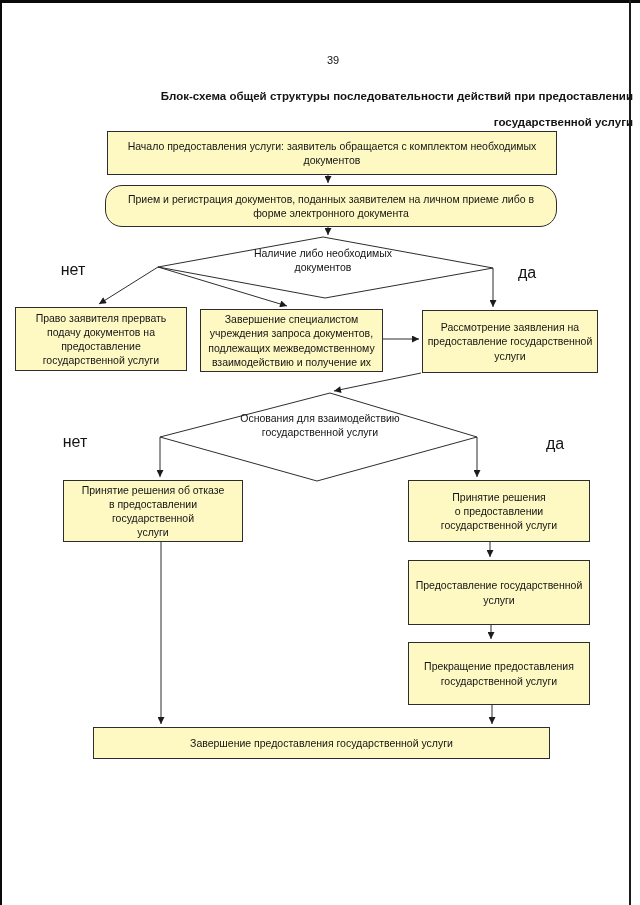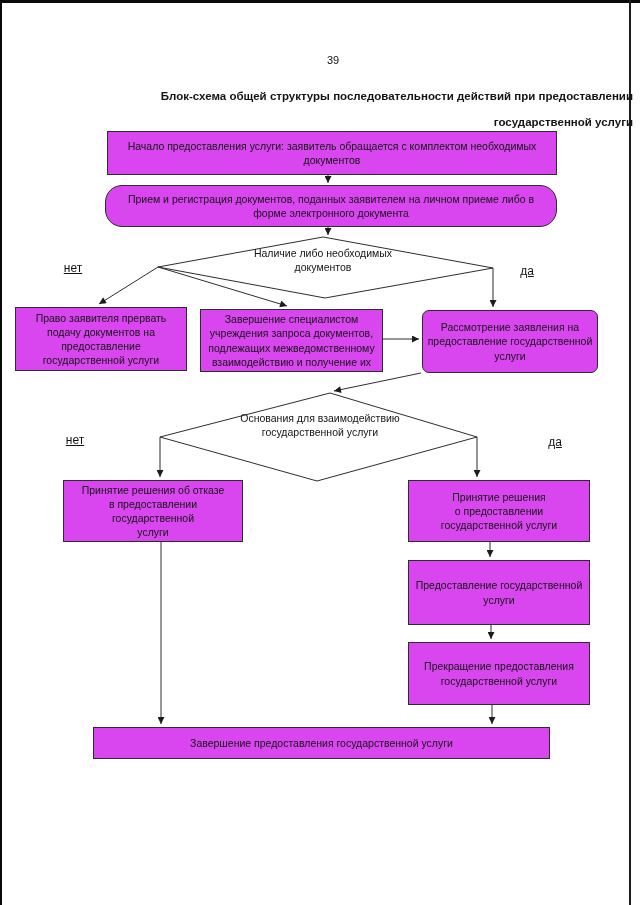--- a/index.html
+++ b/index.html
@@ -14,31 +14,31 @@
   .pageno{
     position:absolute;left:333px;top:54px;transform:translateX(-50%);
     font-size:11px;
   }
   .doc-title{
     position:absolute;left:333px;top:83px;transform:translateX(-50%);
     width:600px;text-align:right;font-weight:bold;font-size:11.5px;
     line-height:26px;white-space:pre-line;
   }
   .box{
-    position:absolute;border:1px solid #2d2d2d;background:#d946ef;
+    position:absolute;border:1px solid #2d2d2d;background:#fef9c3;
     display:flex;align-items:center;justify-content:center;
     text-align:center;white-space:pre-line;
     font-size:10.5px;line-height:1.34;box-sizing:border-box;padding:1px 2px;
   }
   .rounded{border-radius:0;}
   .dtext{
     position:absolute;text-align:center;white-space:pre-line;
     font-size:10.5px;line-height:1.38;
   }
-  .branch{position:absolute;font-size:12px;text-decoration:underline;}
+  .branch{position:absolute;font-size:16px;}
   svg.connectors{position:absolute;left:0;top:0;}
 </style>
 </head>
 <body>
 
 <div class="page">
 
   <div class="scan-border bt"></div>
   <div class="scan-border bl"></div>
   <div class="scan-border br"></div>
@@ -102,21 +102,21 @@
   <div class="box" style="left:15px;top:307px;width:172px;height:64px;">Право заявителя прервать
 подачу документов на
 предоставление
 государственной услуги</div>
 
   <div class="box" style="left:200px;top:309px;width:183px;height:63px;">Завершение специалистом
 учреждения запроса документов,
 подлежащих межведомственному
 взаимодействию и получение их</div>
 
-  <div class="box" style="left:422px;top:310px;width:176px;height:63px;border-radius:7px;">Рассмотрение заявления на
+  <div class="box" style="left:422px;top:310px;width:176px;height:63px;">Рассмотрение заявления на
 предоставление государственной
 услуги</div>
 
   <div class="dtext" style="left:225px;top:411px;width:190px;">Основания для взаимодействию
 государственной услуги</div>
 
   <div class="branch" style="left:57px;top:433px;width:36px;text-align:center;">нет</div>
   <div class="branch" style="left:540px;top:435px;width:30px;text-align:center;">да</div>
 
   <div class="box" style="left:63px;top:480px;width:180px;height:62px;">Принятие решения об отказе

